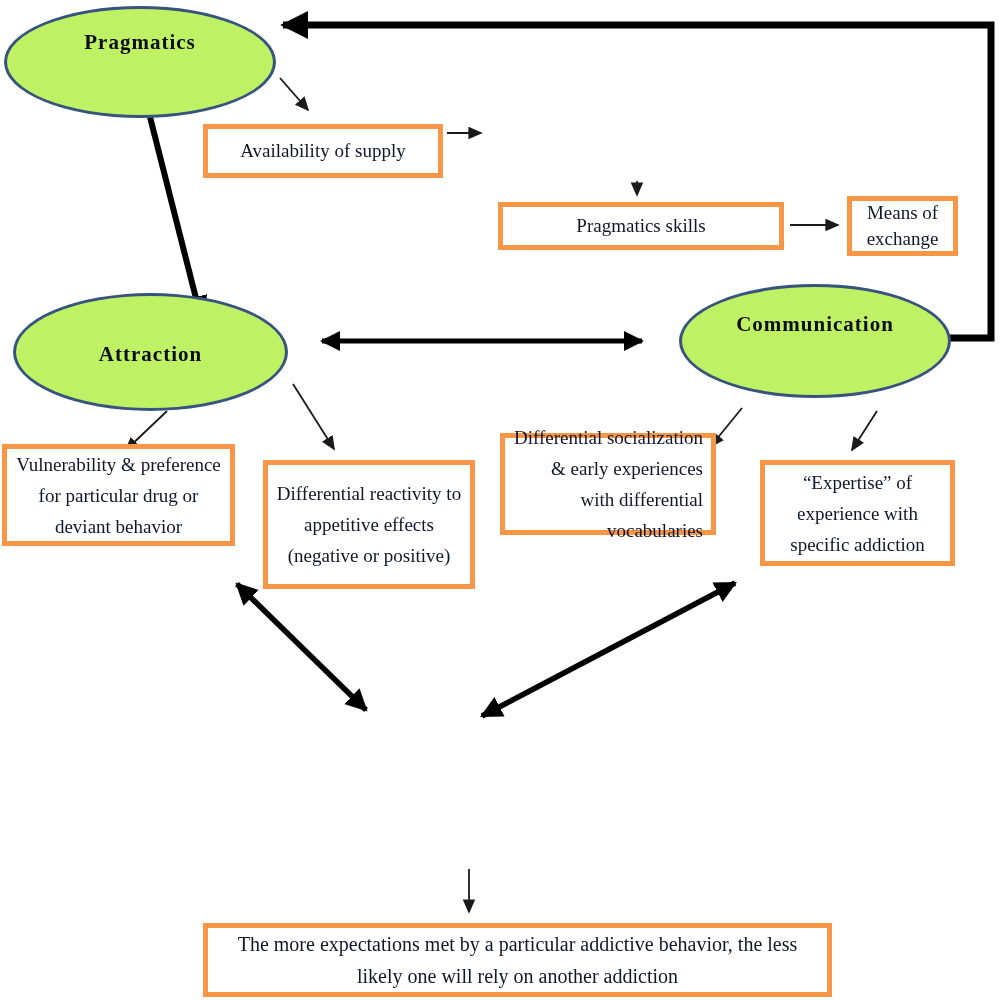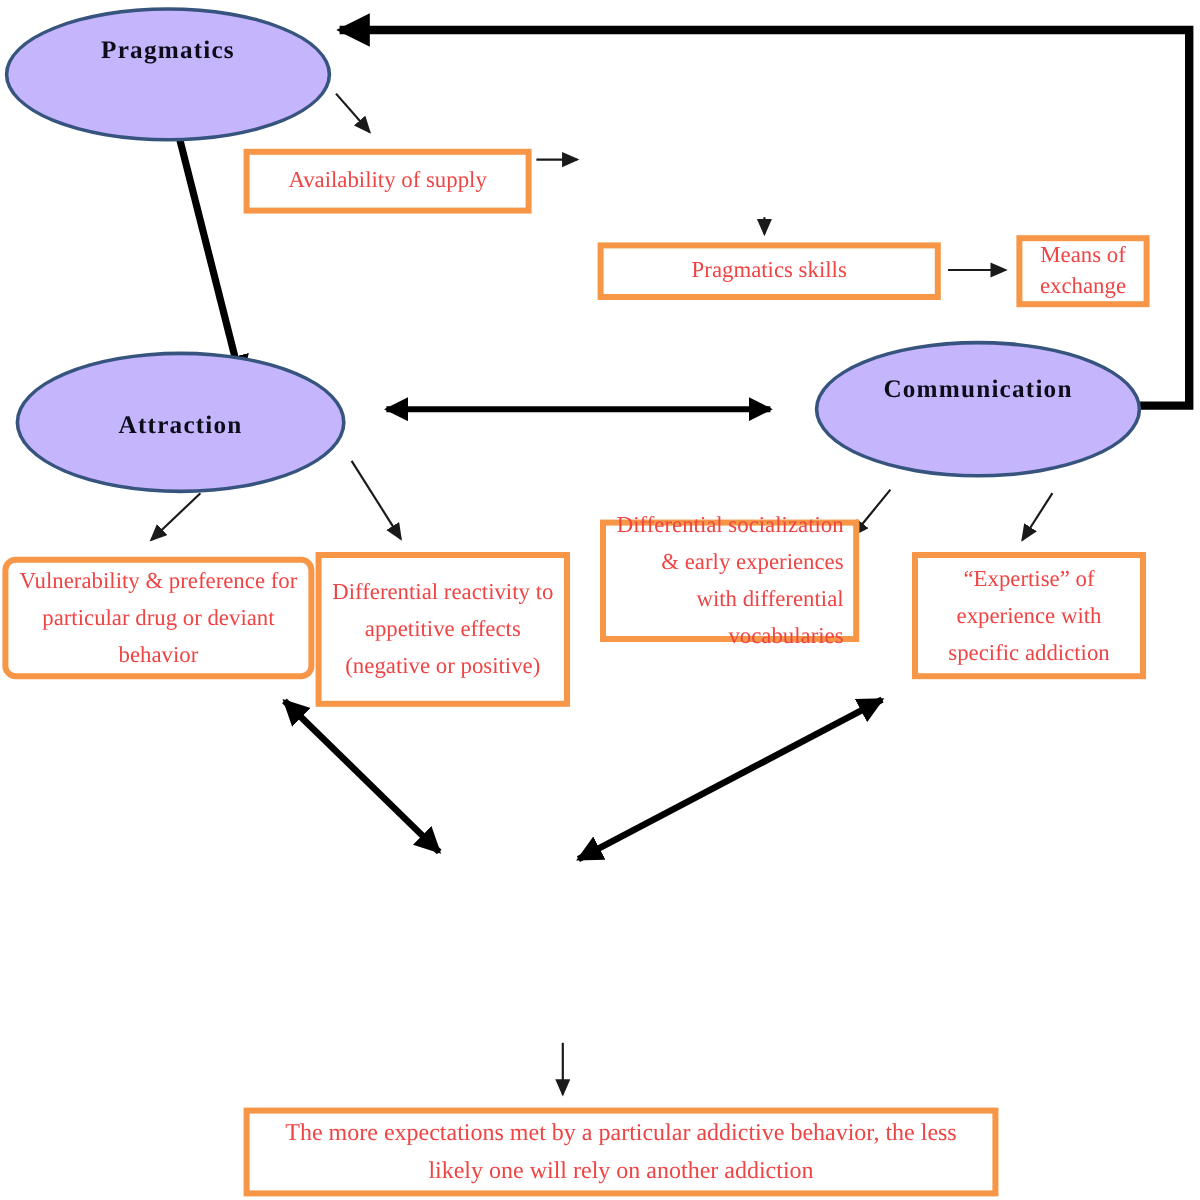--- a/index.html
+++ b/index.html
@@ -6,21 +6,21 @@
   .stage{
     position:relative;
     width:1000px;height:1000px;
     background:#ffffff;
     font-family:"Liberation Serif","DejaVu Serif",serif;
     overflow:hidden;
   }
   .arrow-layer{position:absolute;left:0;top:0;width:1000px;height:1000px;}
   .node{
     position:absolute;
-    background:#c4b5fd;
+    background:#bef264;
     border:3px solid #37547e;
     border-radius:50%;
     box-sizing:border-box;
   }
   .node .label{
     position:absolute;left:0;width:100%;
     transform:translateY(-50%);
     text-align:center;
     font-weight:bold;
     font-size:21px;
@@ -29,21 +29,21 @@
   }
   .obox{
     position:absolute;
     background:#ffffff;
     border:5px solid #f79646;
     box-sizing:border-box;
     display:flex;
     align-items:center;
     justify-content:center;
     text-align:center;
-    color:#ef4444;
+    color:#0f172a;
     font-size:19px;
     line-height:31px;
     padding:2px 8px;
   }
   .obox.single{line-height:normal;}
 </style>
 </head>
 <body>
 
 <div class="stage">
@@ -101,21 +101,21 @@
 
 
   <div class="obox single" style="left:498px;top:202px;width:286px;height:48px;">
     <span>Pragmatics skills</span>
   </div>
 
   <div class="obox" style="left:847px;top:196px;width:111px;height:60px;line-height:26px;padding:2px 4px;">
     <span>Means of exchange</span>
   </div>
 
-  <div class="obox" style="left:2px;top:464px;width:260px;height:102px;border-radius:11px;">
+  <div class="obox" style="left:2px;top:444px;width:233px;height:102px;">
     <span>Vulnerability &amp; preference for particular drug or deviant behavior</span>
   </div>
 
   <div class="obox" style="left:263px;top:460px;width:212px;height:129px;">
     <span>Differential reactivity to appetitive effects (negative or positive)</span>
   </div>
 
   <div class="obox" style="left:500px;top:433px;width:216px;height:102px;text-align:right;">
     <span>Differential socialization &amp; early experiences with differential vocabularies</span>
   </div>

